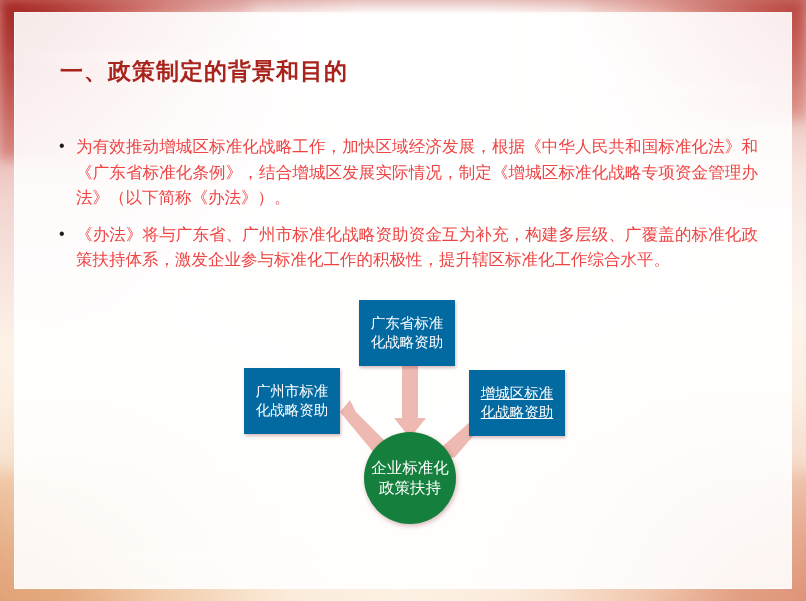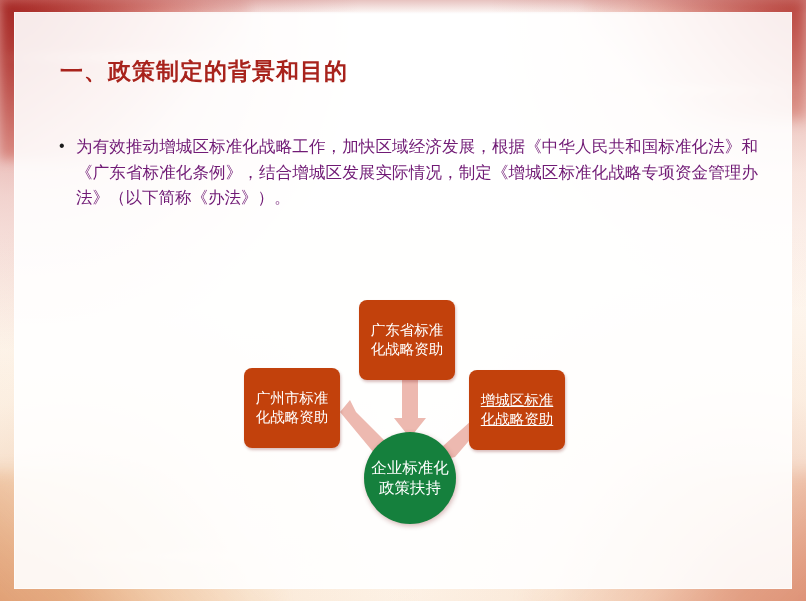--- a/index.html
+++ b/index.html
@@ -91,21 +91,21 @@
     left: 44px;
     top: 122px;
     width: 700px;
   }
   .bullet {
     position: relative;
     padding-left: 18px;
     margin-bottom: 11px;
     font-size: 16.5px;
     line-height: 1.55;
-    color: #701a75;
+    color: #ef4444;
     text-align: justify;
     text-justify: inter-ideograph;
   }
   .bullet::before {
     content: "•";
     position: absolute;
     left: 1px;
     top: 0;
     color: #1a1a1a;
     font-size: 16px;
@@ -125,23 +125,23 @@
     font-size: 14.5px;
     line-height: 1.28;
     text-align: center;
     display: flex;
     align-items: center;
     justify-content: center;
     padding: 4px 6px;
   }
   .node-box {
     width: 96px;
-    height: 80px;
-    border-radius: 8px;
-    background: #c2410c;
+    height: 66px;
+    border-radius: 0;
+    background: #0369a1;
     box-shadow: 1px 2px 3px rgba(120,20,20,0.28);
   }
   .node-top { left: 140px; top: 0px; }
   .node-left { left: 25px; top: 68px; text-align: center; }
   .node-right { left: 250px; top: 70px; text-decoration: underline; }
   .node-center {
     left: 145px;
     top: 132px;
     width: 92px;
     height: 92px;
@@ -175,20 +175,21 @@
   <div class="bg-streak" style="left:0;top:52px;width:300px;height:10px;"></div>
   <div class="bg-streak" style="right:0;top:86px;width:260px;height:8px;"></div>
   <div class="bg-streak" style="left:40px;bottom:40px;width:320px;height:9px;"></div>
 
   <div class="panel">
 
     <div class="heading">一、政策制定的背景和目的</div>
 
     <div class="bullets">
       <div class="bullet">为有效推动增城区标准化战略工作，加快区域经济发展，根据《中华人民共和国标准化法》和《广东省标准化条例》，结合增城区发展实际情况，制定《增城区标准化战略专项资金管理办法》（以下简称《办法》）。</div>
+      <div class="bullet">《办法》将与广东省、广州市标准化战略资助资金互为补充，构建多层级、广覆盖的标准化政策扶持体系，激发企业参与标准化工作的积极性，提升辖区标准化工作综合水平。</div>
     </div>
 
     <div class="diagram">
 
       <svg class="arrows" width="400" height="240" viewBox="0 0 400 240">
 
         <g>
           <polygon points="183,64 199,64 199,118 207,118 191,138 175,118 183,118" fill="#edb9b0"></polygon>
         </g>
 

